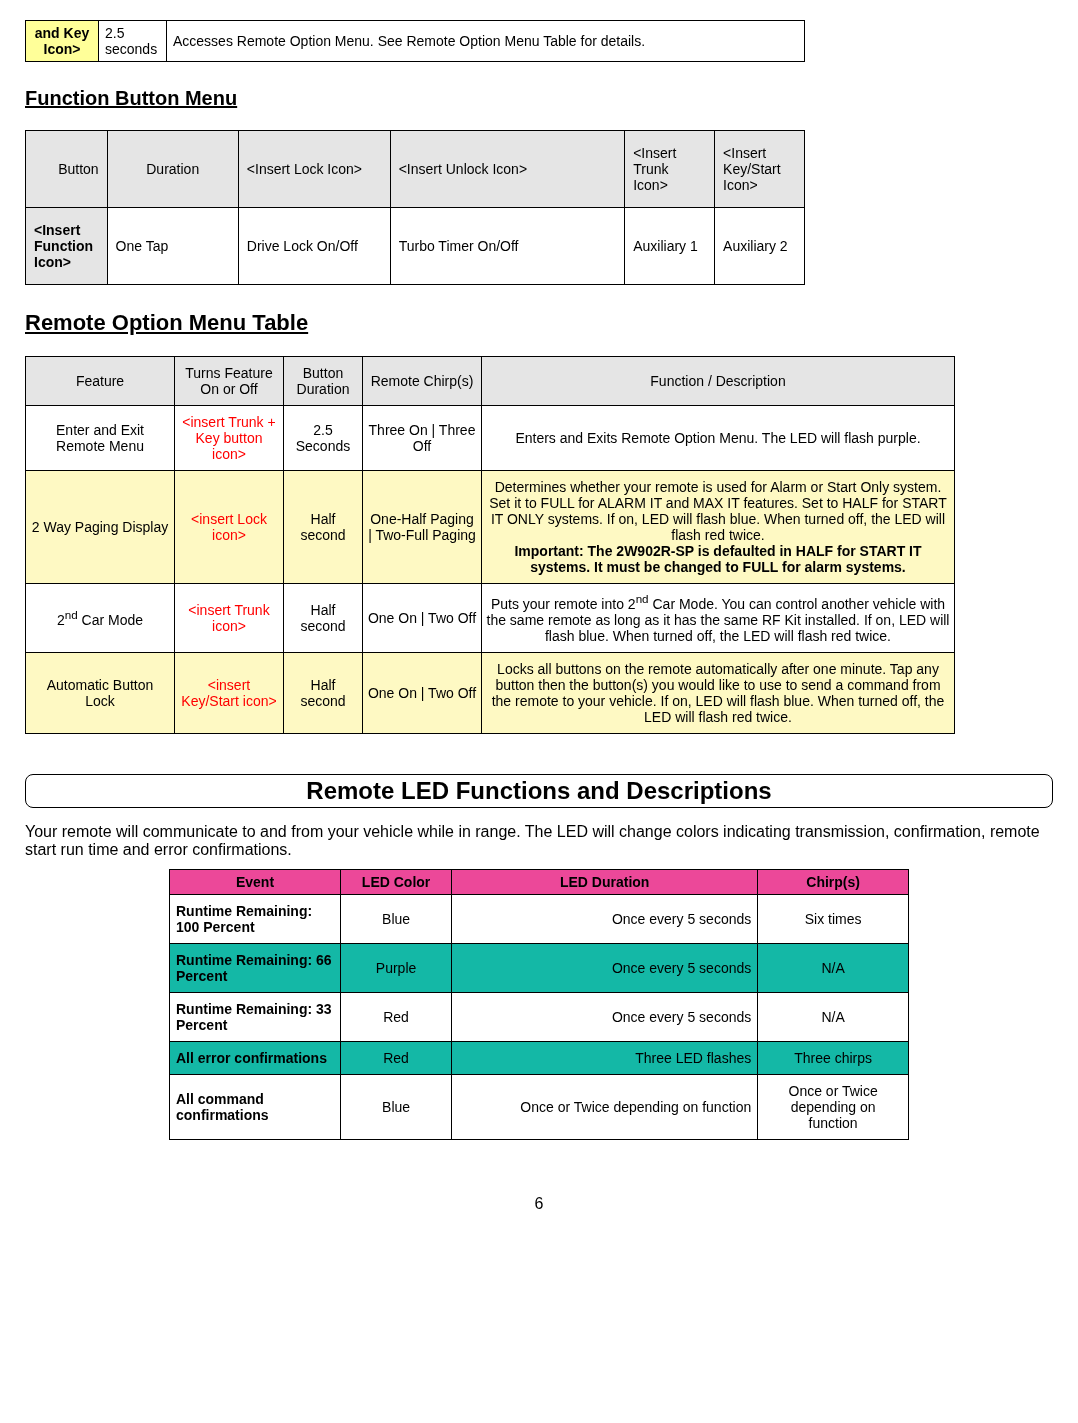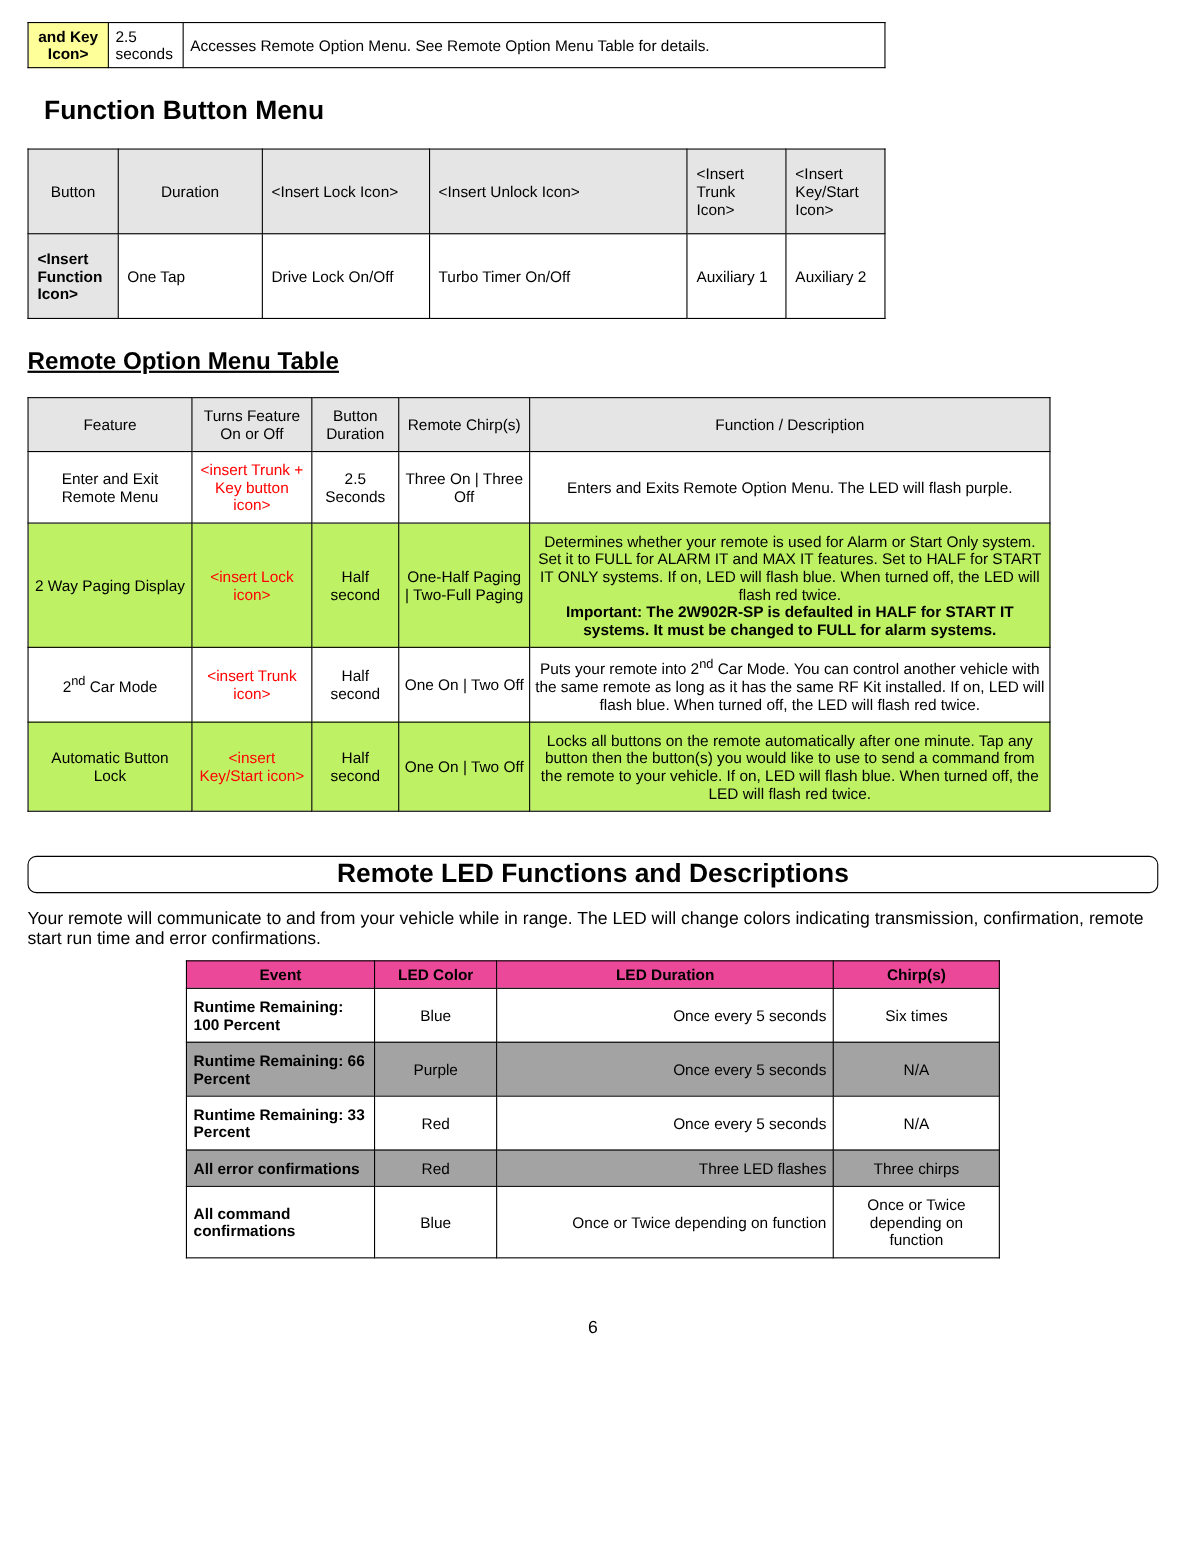--- a/index.html
+++ b/index.html
@@ -21,33 +21,33 @@
   .header-yellow {
     background: #ffff99;
     font-weight: bold;
     text-align: center;
     width: 60px;
   }
   .top-duration {
     width: 55px;
   }
   .section-title1 {
-    font-size: 24px;
-    font-weight: bold;
-    margin-top: 25px;
-    margin-bottom: 20px;
-    margin-left: 15px;
-  }
-  .section-title2 {
-    font-size: 22px;
+    font-size: 20px;
     font-weight: bold;
     text-decoration: underline;
     margin-top: 25px;
     margin-bottom: 20px;
   }
+  .section-title2 {
+    font-size: 22px;
+    font-weight: bold;
+    text-decoration: underline;
+    margin-top: 25px;
+    margin-bottom: 20px;
+  }
   .fbm-table th {
     background: #e5e5e5;
     font-weight: normal;
   }
   .fbm-table td, .fbm-table th {
     padding: 14px 8px;
     text-align: left;
   }
   .fbm-first {
     background: #e5e5e5;
@@ -62,21 +62,21 @@
     padding: 8px 4px;
   }
   .rom-table td {
     text-align: center;
     padding: 8px 4px;
   }
   .rom-icon {
     color: #ff0000;
   }
   .rom-shade td {
-    background: #bef264;
+    background: #fef9c3;
   }
   .banner {
     border: 1px solid #000;
     border-radius: 8px;
     font-size: 24px;
     font-weight: bold;
     text-align: center;
     padding: 2px 0;
     margin-top: 40px;
     margin-bottom: 15px;
@@ -101,21 +101,21 @@
     font-weight: bold;
     text-align: left;
   }
   .led-center {
     text-align: center;
   }
   .led-left {
     text-align: right;
   }
   .led-shade {
-    background: #a3a3a3;
+    background: #14b8a6;
   }
   .page-num {
     text-align: center;
     font-size: 16px;
     margin-top: 55px;
   }
   .desc-normal {
     font-weight: normal;
   }
   .desc-bold {
@@ -134,21 +134,21 @@
     <td>Accesses Remote Option Menu. See Remote Option Menu Table for details.</td>
   </tr>
 </tbody>
   </table>
 
 <div class="section-title1">Function Button Menu</div>
 
 <table class="fbm-table" style="width:780px;">
   <tbody>
       <tr>
-    <th style="text-align:center;width:62px;">Button</th>
+    <th style="text-align:right;width:62px;">Button</th>
     <th style="text-align:center;width:110px;">Duration</th>
     <th style="width:130px;">&lt;Insert Lock Icon&gt;</th>
     <th style="width:210px;">&lt;Insert Unlock Icon&gt;</th>
     <th style="width:70px;">&lt;Insert Trunk Icon&gt;</th>
     <th style="width:70px;">&lt;Insert Key/Start Icon&gt;</th>
   </tr>
   <tr>
     <td class="fbm-first">&lt;Insert Function Icon&gt;</td>
     <td>One Tap</td>
     <td>Drive Lock On/Off</td>

